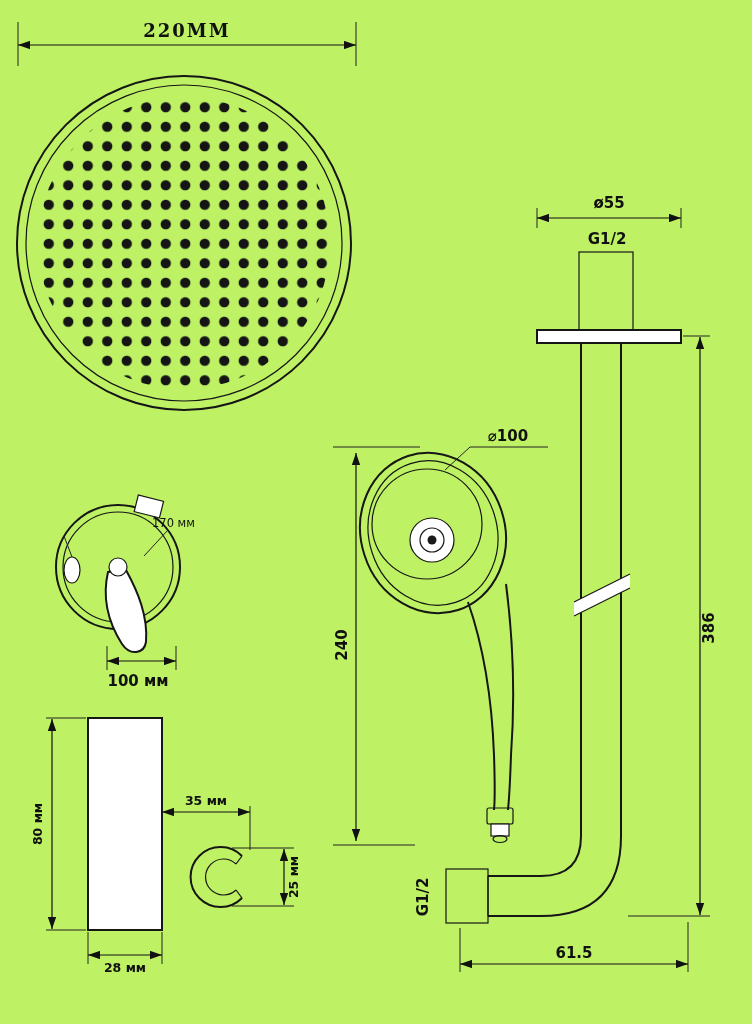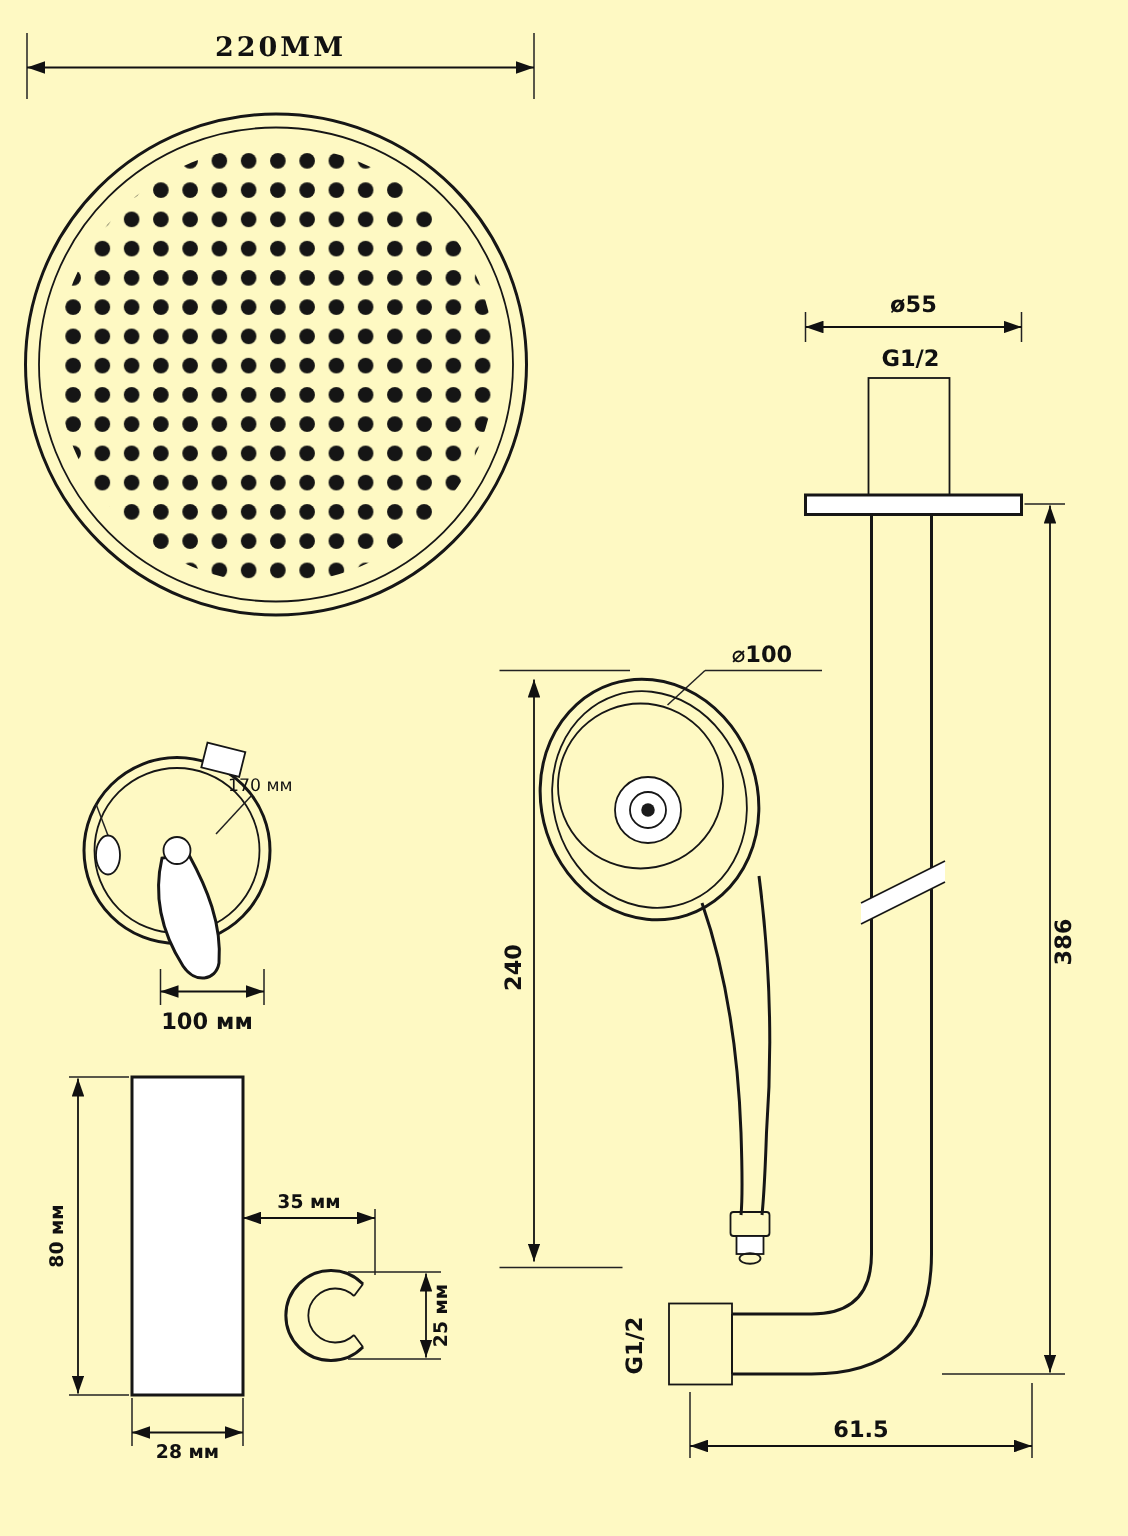--- a/index.html
+++ b/index.html
@@ -1,17 +1,17 @@
 <!DOCTYPE html>
 <html><head>
 <meta charset="utf-8">
 <style>
   html, body { margin: 0; padding: 0; background: #f6f6f4; }
   .page {
-    width: 752px; height: 1024px; background: #fef9c3; position: relative;
+    width: 752px; height: 1024px; background: #bef264; position: relative;
     margin: 0 auto; overflow: hidden;
   }
   svg.drawing { display: block; }
   text { fill: #111; }
   .t-serif  { font-family: "DejaVu Serif", serif; font-size: 18px; font-weight: bold; letter-spacing: 2px; }
   .t-med    { font-family: "DejaVu Sans", sans-serif; font-size: 15px; font-weight: bold; }
   .t-small  { font-family: "DejaVu Sans", sans-serif; font-size: 12.5px; font-weight: bold; }
   .t-tiny   { font-family: "DejaVu Sans", sans-serif; font-size: 11.5px; }
   .dim  { stroke: #111; stroke-width: 1.2; fill: none; }
   .ext  { stroke: #222; stroke-width: 1; fill: none; }

